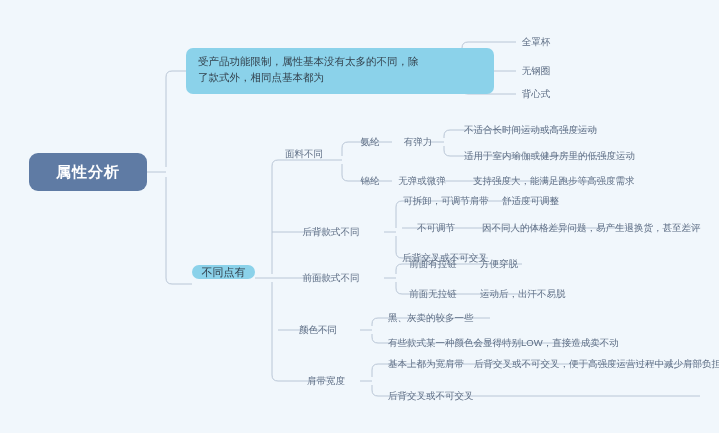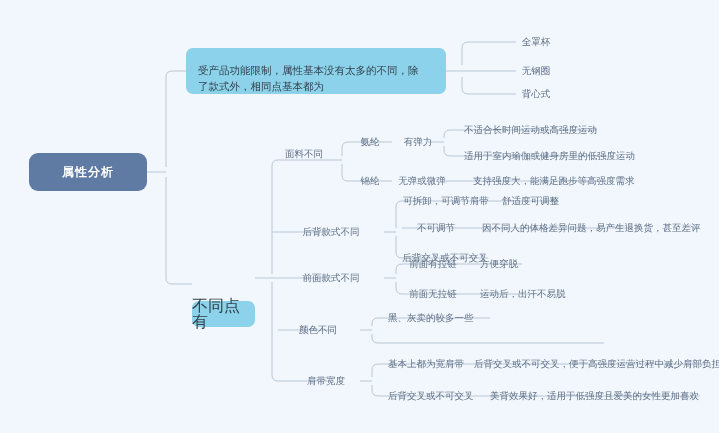--- a/index.html
+++ b/index.html
@@ -12,39 +12,39 @@
   #canvas{position:relative;width:719px;height:433px;}
 
   svg.wires{position:absolute;left:0;top:0;width:719px;height:433px;pointer-events:none;}
 
   .node{position:absolute;box-sizing:border-box;}
 
   
   .root{
     left:29px;top:153px;width:118px;height:38px;
     background:#5f7ba4;border-radius:9px;
-    color:#ffffff;font-size:12px;font-weight:bold;
+    color:#ffffff;font-size:15px;font-weight:bold;
     display:flex;align-items:center;justify-content:center;
     letter-spacing:1px;
   }
 
   
   .l1{
     background:#8bd2ea;border-radius:7px;color:#37474f;
     display:flex;align-items:center;
     font-size:10.5px;line-height:16px;
   }
   .l1.big{
-    left:186px;top:48px;width:260px;height:46px;
-    padding:14px 12px;display:block;
+    left:186px;top:48px;width:308px;height:46px;
+    padding:5px 12px;display:block;
     color:#33424e;
   }
   .l1.small{
-    left:192px;top:265px;width:63px;height:26px;
-    justify-content:center;font-size:16px;color:#33424e;margin-top:36px;
+    left:192px;top:265px;width:63px;height:14px;
+    justify-content:center;font-size:11px;color:#33424e;
   }
 
   
   .lbl{
     position:absolute;color:#5d6d84;font-size:9.5px;
     white-space:nowrap;line-height:12px;
   }
   .lbl.c{transform:translateX(-50%);}
 </style>
 </head>
@@ -153,20 +153,20 @@
   <div class="lbl c" style="left:445px;top:252px;">后背交叉或不可交叉</div>
 
   <div class="lbl c" style="left:331px;top:272px;">前面款式不同</div>
   <div class="lbl c" style="left:433px;top:258px;">前面有拉链</div>
   <div class="lbl" style="left:480px;top:258px;">方便穿脱</div>
   <div class="lbl c" style="left:433px;top:288px;">前面无拉链</div>
   <div class="lbl" style="left:480px;top:288px;">运动后，出汗不易脱</div>
 
   <div class="lbl c" style="left:318px;top:324px;">颜色不同</div>
   <div class="lbl" style="left:388px;top:312px;">黑、灰卖的较多一些</div>
+  <div class="lbl" style="left:388px;top:337px;">有些款式某一种颜色会显得特别LOW，直接造成卖不动</div>
 
   <div class="lbl c" style="left:318px;top:375px;margin-left:8px;">肩带宽度</div>
   <div class="lbl" style="left:388px;top:358px;">基本上都为宽肩带</div>
   <div class="lbl" style="left:474px;top:358px;">后背交叉或不可交叉，便于高强度运营过程中减少肩部负担</div>
   <div class="lbl" style="left:388px;top:390px;">后背交叉或不可交叉</div>
-  <div class="lbl" style="left:490px;top:390px;">美背效果好，适用于低强度且爱美的女性更加喜欢</div>
 
 </div>
 
 </body></html>

